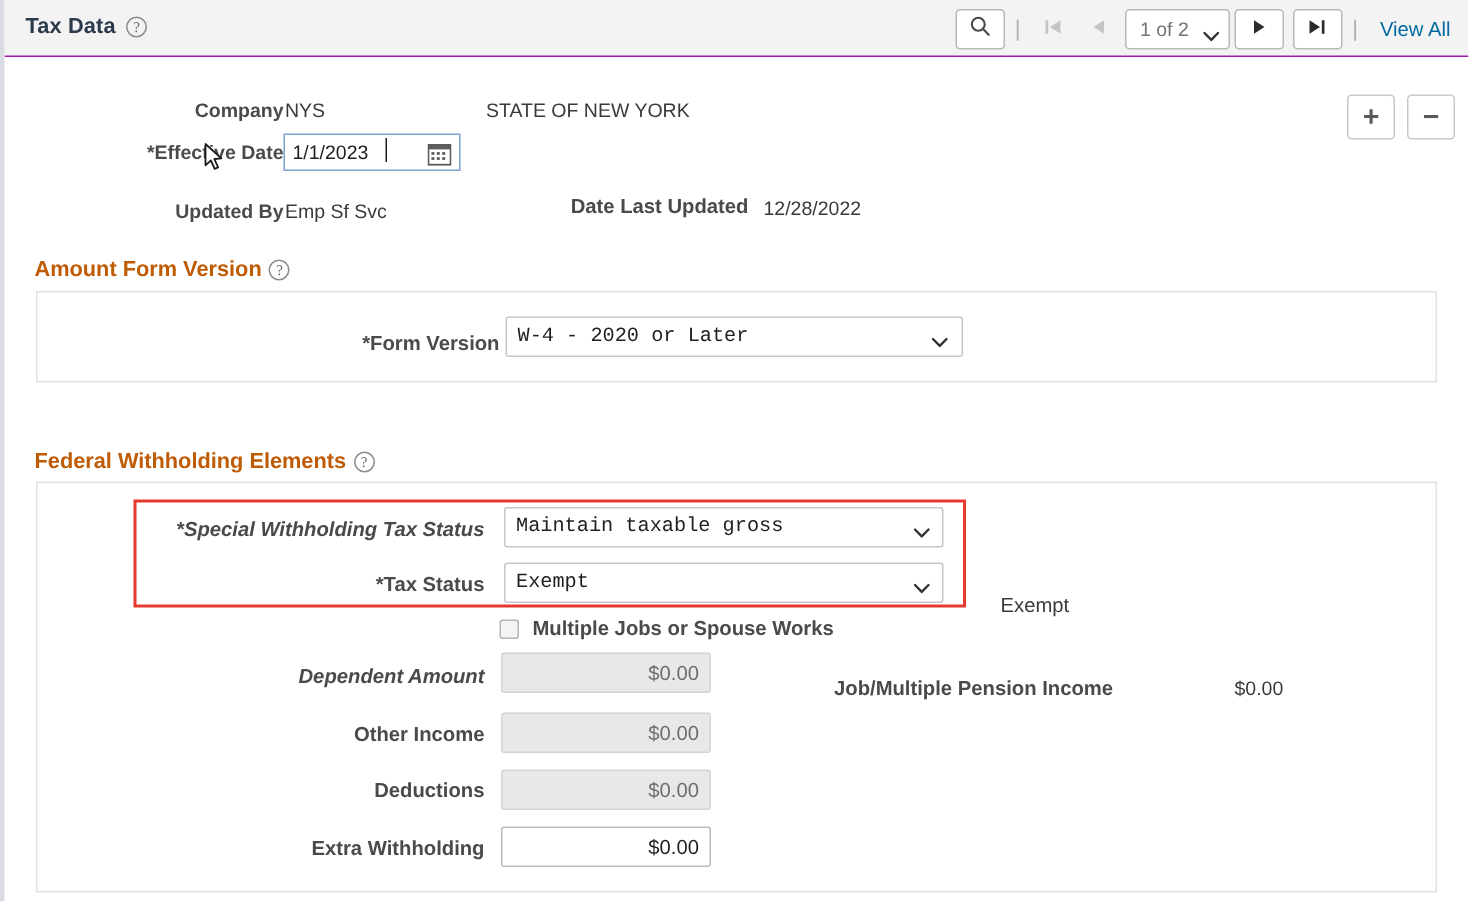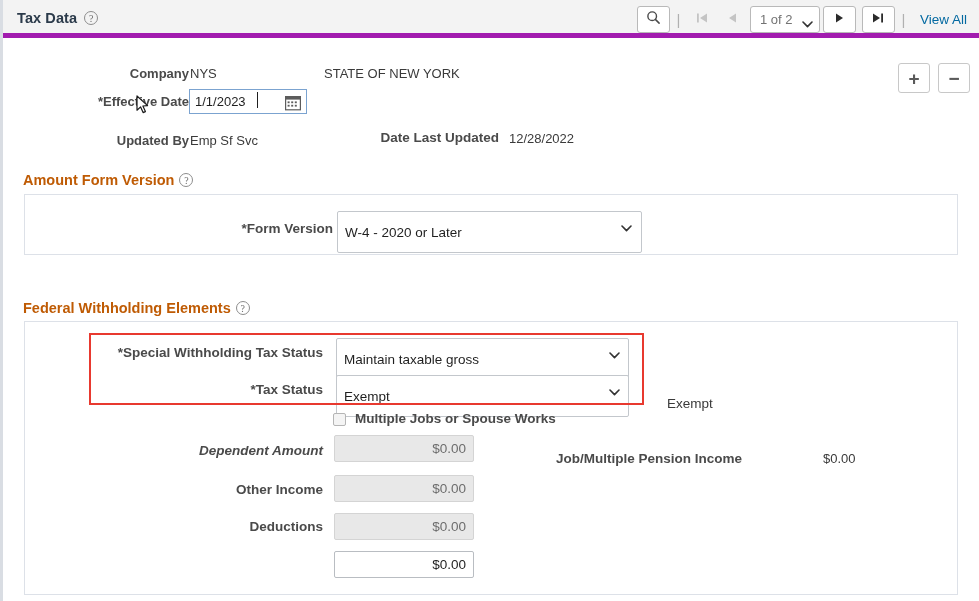--- a/index.html
+++ b/index.html
@@ -22,21 +22,21 @@
     border-left: 3px solid #d9dde3;
   }
 
   
   #header {
     position: absolute;
     left: 0; top: 0;
     width: 976px;
     height: 38px;
     background: #f3f3f3;
-    border-bottom: 5px solid #a21caf;
+    border-bottom: 1px solid #a21caf;
     box-sizing: border-box;
   }
   #page-title {
     position: absolute;
     left: 14px;
     top: 10px;
     font-size: 14.5px;
     font-weight: bold;
     color: #2b3a4a;
     letter-spacing: .1px;
@@ -222,25 +222,25 @@
     border: 1px solid #dde1e8;
     background: #ffffff;
     box-sizing: border-box;
   }
   #panel-form-version { top: 194px; height: 61px; }
   #panel-withholding  { top: 321px; height: 274px; }
 
   
   .sel {
     position: absolute;
-    height: 42px;
+    height: 27px;
     border: 1px solid #c3c7cc;
     border-radius: 2px;
     background: #ffffff;
-    font-family: Liberation Sans, sans-serif;
+    font-family: Liberation Mono, monospace;
     font-size: 13.5px;
     color: #1f1f1f;
     padding: 0 24px 0 7px;
     -webkit-appearance: none;
     appearance: none;
     box-sizing: border-box;
     cursor: pointer;
   }
   .sel-caret {
     position: absolute;
@@ -437,21 +437,21 @@
     <svg width="11" height="7" viewBox="0 0 11 7">
       <polyline points="1,1 5.5,5.6 10,1" fill="none" stroke="#333" stroke-width="1.6" stroke-linecap="round" stroke-linejoin="round"></polyline>
     </svg>
   </span>
 
   <div class="group-title" style="top:300px;">
     <span>Federal Withholding Elements</span><span class="help-icon">?</span>
   </div>
   <div class="panel" id="panel-withholding"></div>
 
-  <div class="lbl" style="left:100px; top:345px; width:220px; font-size:13.5px;">*Special Withholding Tax Status</div>
+  <div class="lbl" style="left:100px; top:345px; width:220px; font-size:13.5px;font-style:italic;">*Special Withholding Tax Status</div>
   <select class="sel" style="left:333px; top:338px; width:293px;">
     <option>Maintain taxable gross</option>
   </select>
   <span class="sel-caret" style="left:606px; top:347px;">
     <svg width="11" height="7" viewBox="0 0 11 7">
       <polyline points="1,1 5.5,5.6 10,1" fill="none" stroke="#333" stroke-width="1.6" stroke-linecap="round" stroke-linejoin="round"></polyline>
     </svg>
   </span>
 
   <div class="lbl" style="left:140px; top:382px; width:180px; font-size:13.5px;">*Tax Status</div>
@@ -473,20 +473,21 @@
 
   <div class="lbl" style="left:150px; top:443px; width:170px; font-size:13.5px;font-style:italic;">Dependent Amount</div>
   <input class="money disabled" style="left: 331px; top: 435px;" disabled="" value="$0.00">
 
   <div class="lbl" style="left:150px; top:482px; width:170px; font-size:13.5px;">Other Income</div>
   <input class="money disabled" style="left: 331px; top: 475px;" disabled="" value="$0.00">
 
   <div class="lbl" style="left:150px; top:519px; width:170px; font-size:13.5px;">Deductions</div>
   <input class="money disabled" style="left: 331px; top: 513px;" disabled="" value="$0.00">
 
+  <div class="lbl" style="left:150px; top:558px; width:170px; font-size:13.5px;">Extra Withholding</div>
   <input class="money enabled" style="left: 331px; top: 551px;" value="$0.00">
 
   <div class="lbl" style="left:553px; top:451px; width:200px; font-size:13.5px; text-align:left;">Job/Multiple Pension Income</div>
   <div class="val" style="left:820px; top:451px;">$0.00</div>
 
   <div id="cursor">
     <svg width="14" height="20" viewBox="0 0 14 20">
       <polygon points="1,1 1,15.2 4.6,11.9 7.1,17.6 9.4,16.6 6.9,11 11.6,10.6" fill="#ffffff" stroke="#1a1a1a" stroke-width="1.2" stroke-linejoin="round"></polygon>
     </svg>
   </div>

